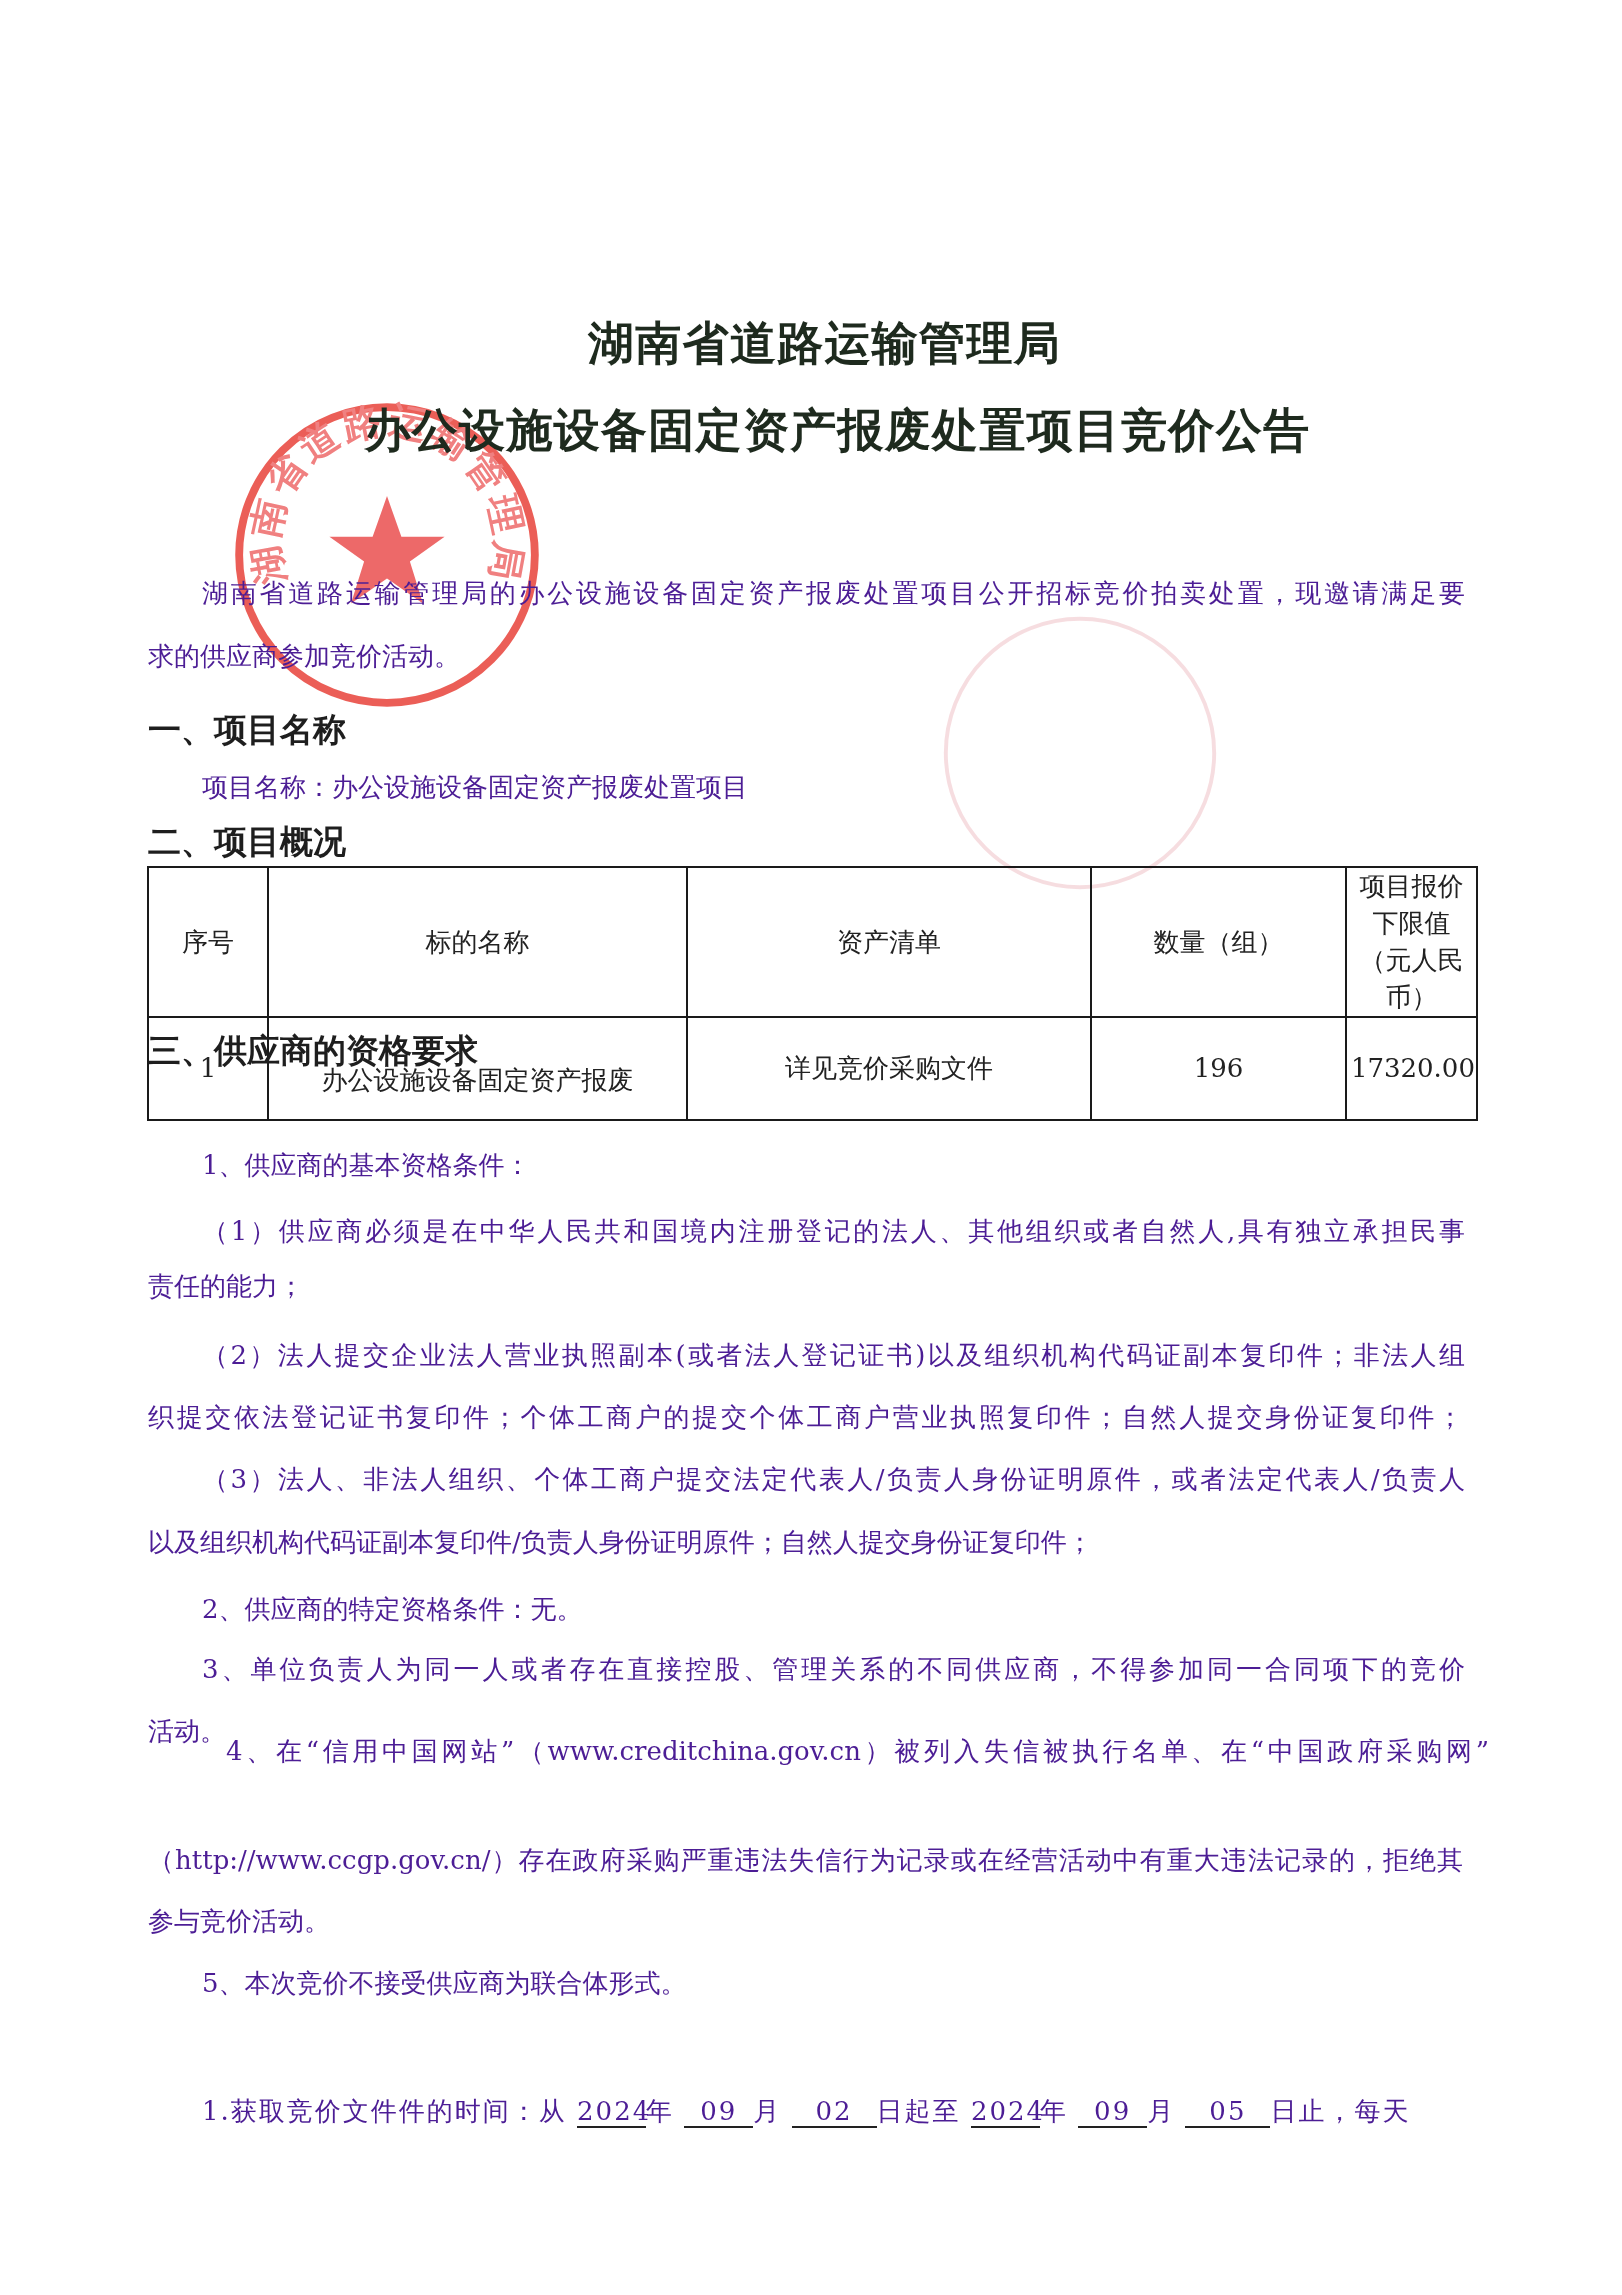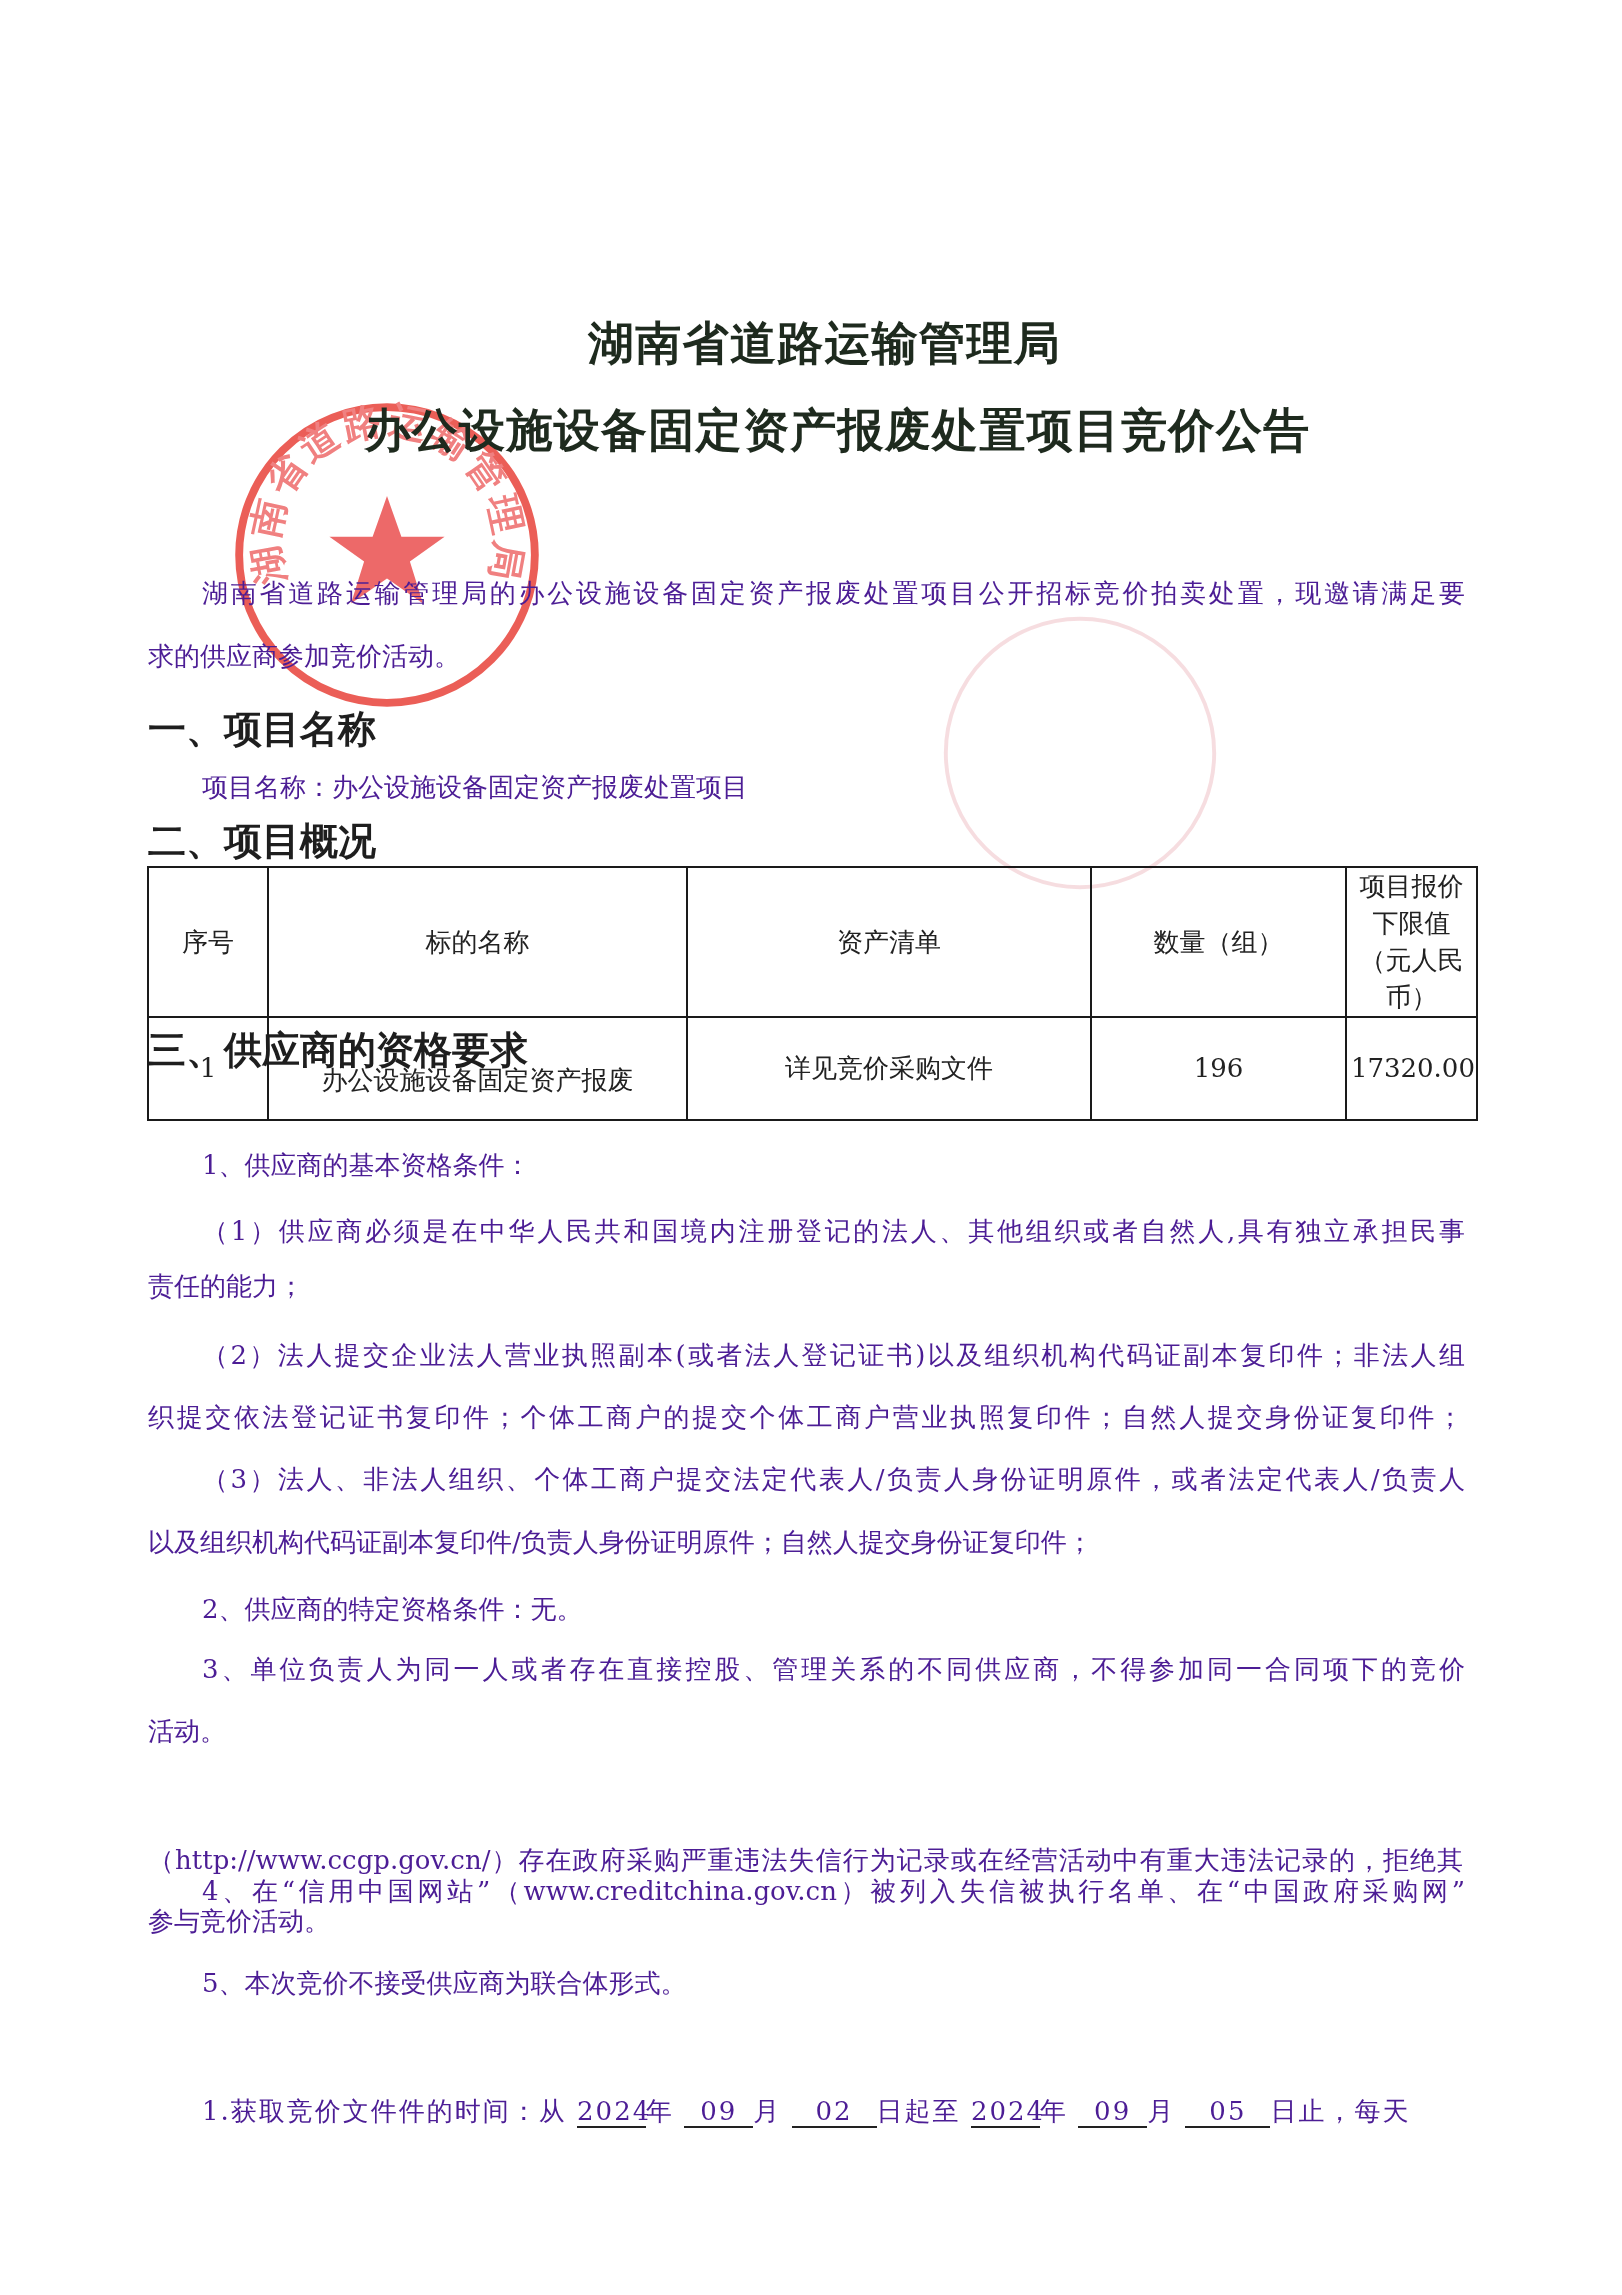--- a/index.html
+++ b/index.html
@@ -42,21 +42,21 @@
       white-space: nowrap;
       color: #4c1d95;
     }
     .indent { left: 202px; }
     .noindent { left: 148px; }
 
     .heading {
       left: 148px;
       font-family: "DejaVu Sans", "Liberation Sans", sans-serif;
       font-weight: bold;
-      font-size: 38px;
+      font-size: 33px;
       line-height: 37px;
       color: #1e1e1e;
       white-space: nowrap;
     }
 
     
     .full {
       width: 1315px;
       text-align: justify;
       text-align-last: justify;
@@ -176,21 +176,21 @@
   <div class="abs body-line indent" style="top:1148px;">1、供应商的基本资格条件：</div>
   <div class="abs body-line indent full" style="top:1214px;">（1）供应商必须是在中华人民共和国境内注册登记的法人、其他组织或者自然人,具有独立承担民事</div>
   <div class="abs body-line noindent" style="top:1269px;">责任的能力；</div>
   <div class="abs body-line indent full" style="top:1338px;">（2）法人提交企业法人营业执照副本(或者法人登记证书)以及组织机构代码证副本复印件；非法人组</div>
   <div class="abs body-line noindent full" style="top:1400px;">织提交依法登记证书复印件；个体工商户的提交个体工商户营业执照复印件；自然人提交身份证复印件；</div>
   <div class="abs body-line indent full" style="top:1462px;">（3）法人、非法人组织、个体工商户提交法定代表人/负责人身份证明原件，或者法定代表人/负责人</div>
   <div class="abs body-line noindent" style="top:1525px;">以及组织机构代码证副本复印件/负责人身份证明原件；自然人提交身份证复印件；</div>
   <div class="abs body-line indent" style="top:1592px;">2、供应商的特定资格条件：无。</div>
   <div class="abs body-line indent full" style="top:1652px;">3、单位负责人为同一人或者存在直接控股、管理关系的不同供应商，不得参加同一合同项下的竞价</div>
   <div class="abs body-line noindent" style="top:1714px;">活动。</div>
-  <div class="abs body-line indent full" style="top:1874px;">4、在“信用中国网站”（www.creditchina.gov.cn）被列入失信被执行名单、在“中国政府采购网”</div>
+  <div class="abs body-line indent full" style="top:1734px;margin-left:24px;">4、在“信用中国网站”（www.creditchina.gov.cn）被列入失信被执行名单、在“中国政府采购网”</div>
   <div class="abs body-line noindent full" style="top:1843px;">（http://www.ccgp.gov.cn/）存在政府采购严重违法失信行为记录或在经营活动中有重大违法记录的，拒绝其</div>
   <div class="abs body-line noindent" style="top:1904px;">参与竞价活动。</div>
   <div class="abs body-line indent" style="top:1966px;">5、本次竞价不接受供应商为联合体形式。</div>
 
   <div class="abs body-line indent" style="top:2094px; letter-spacing:2px;">
     <span>1.获取竞价文件件的时间：从</span>
     <span class="underline-field" style="width:69px;">2024</span><span>年</span>
     <span class="underline-field" style="width:69px;">09</span><span>月</span>
     <span class="underline-field" style="width:85px;">02</span><span>日起至</span>
     <span class="underline-field" style="width:69px;">2024</span><span>年</span>

